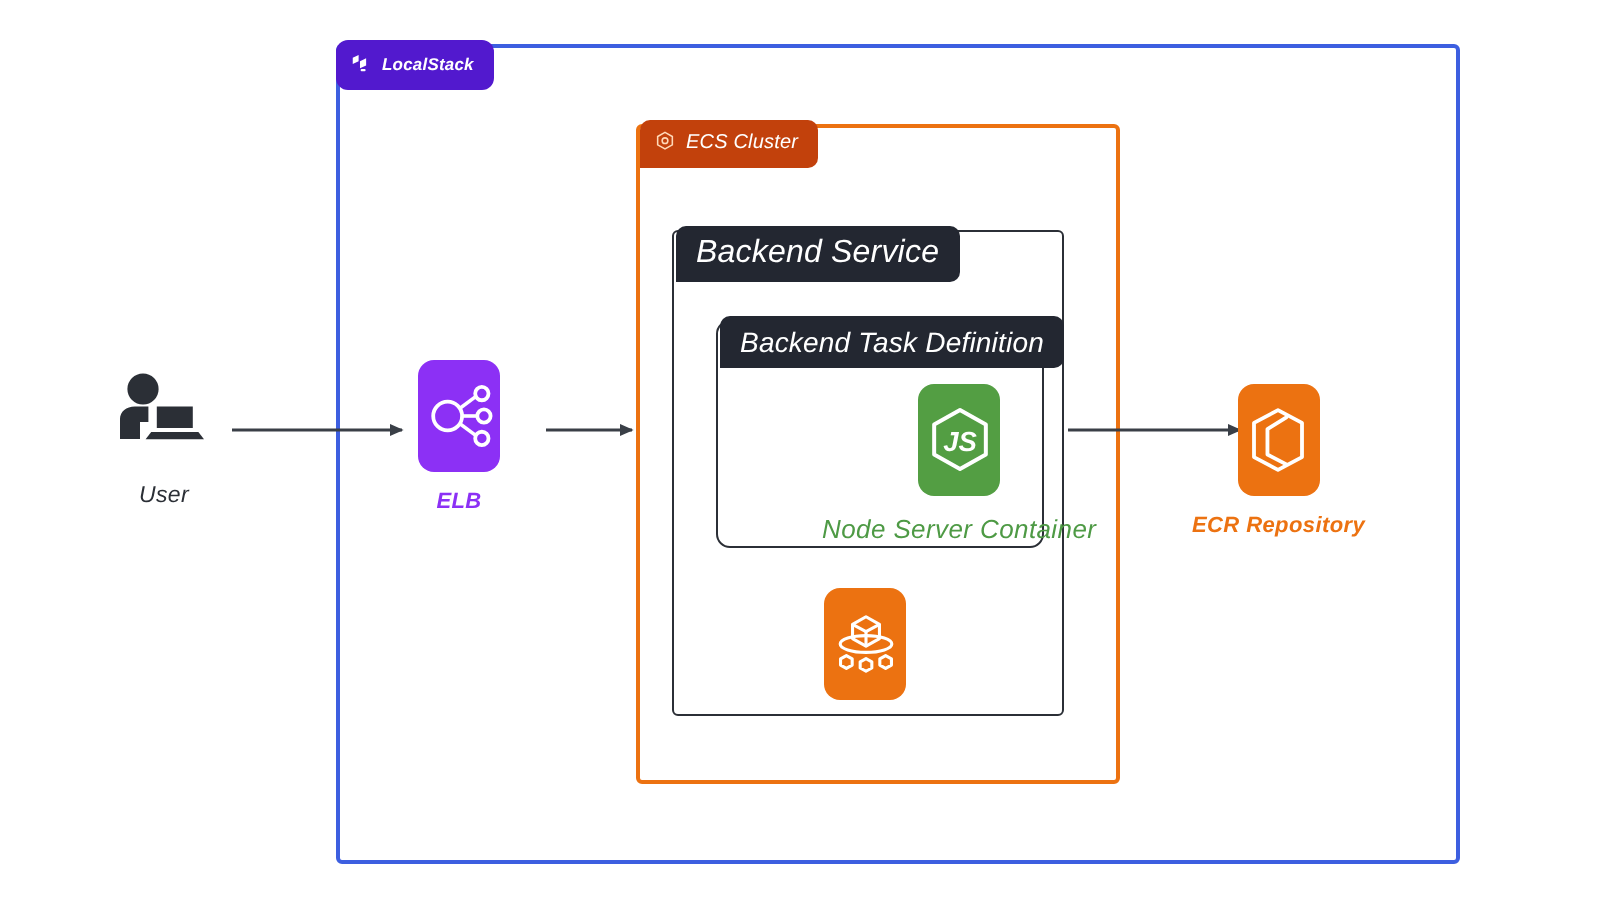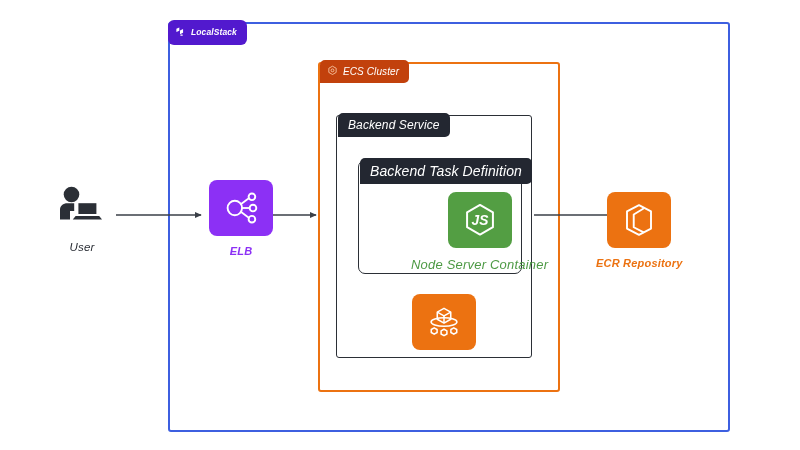--- a/index.html
+++ b/index.html
@@ -91,40 +91,40 @@
     font-size: 10px;
     padding: 5px 10px 5px 7px;
     border-radius: 5px 5px 5px 0;
   }
   .tab-service {
     left: 338px;
     top: 113px;
     background: #232731;
     padding: 6px 10px;
     border-radius: 5px 5px 5px 0;
-    font-size: 12px;
+    font-size: 16px;
   }
   .tab-taskdef {
     left: 360px;
     top: 158px;
     background: #232731;
     padding: 6px 10px;
     border-radius: 5px 5px 5px 0;
     font-size: 14px;
   }
 
   
   .node {
     position: absolute;
     display: flex;
     flex-direction: column;
     align-items: center;
   }
   .node-tile {
-    width: 64px;
+    width: 41px;
     height: 56px;
     border-radius: 8px;
     display: flex;
     align-items: center;
     justify-content: center;
   }
   .tile-elb { background: #8c30f5; }
   .tile-ecr { background: #ec7211; }
   .tile-node { background: #539e43; }
   .tile-task { background: #ec7211; }

